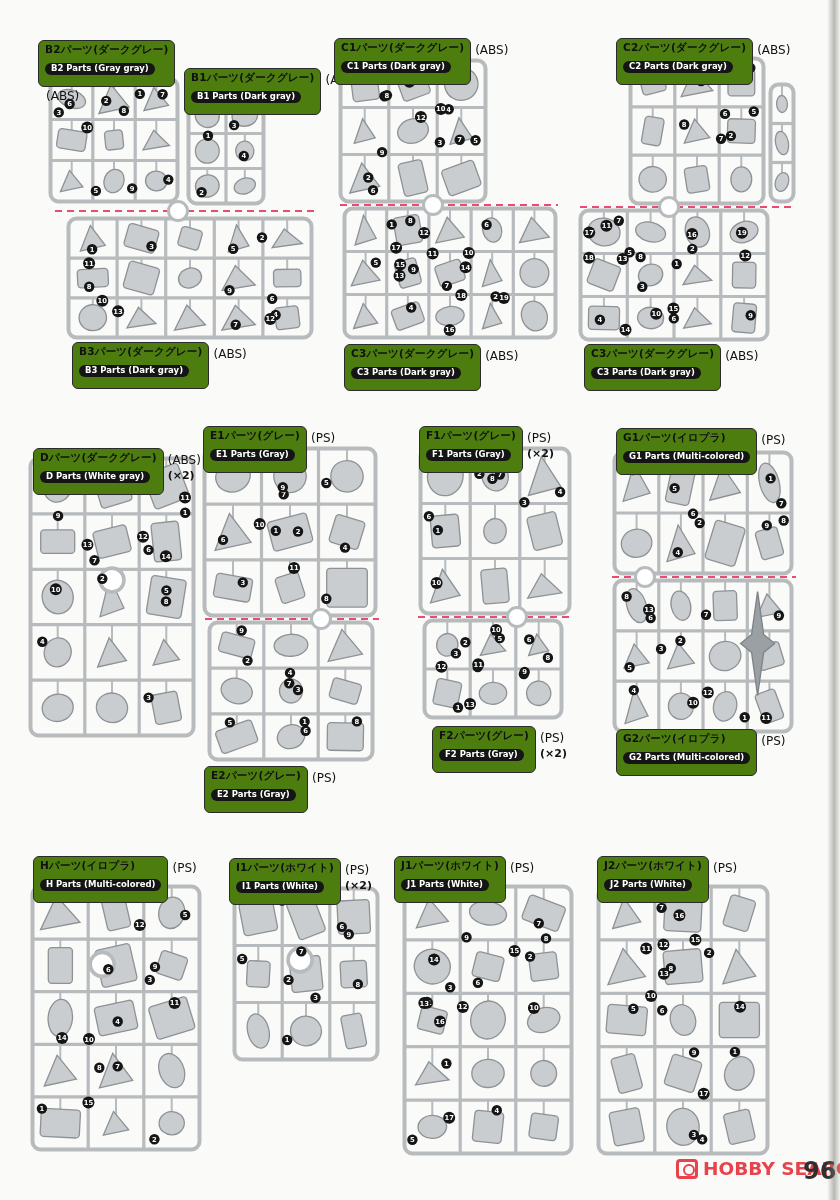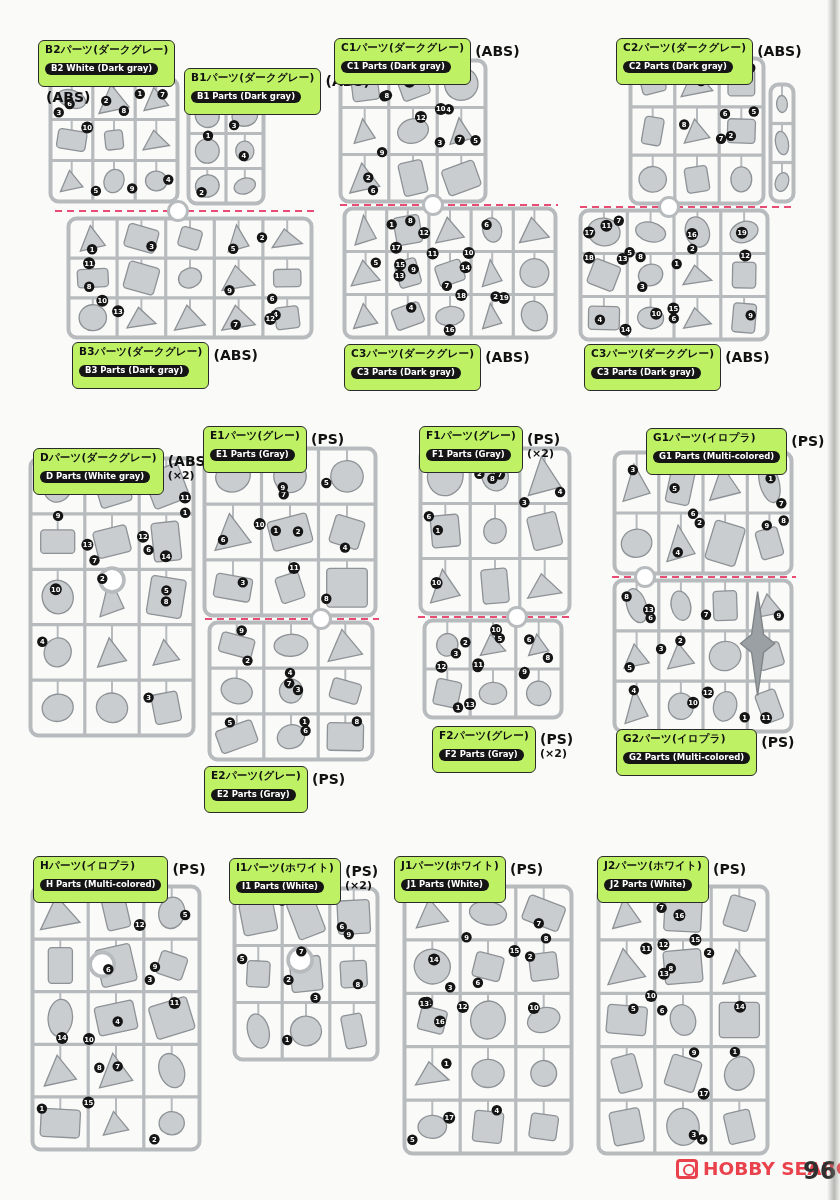--- a/index.html
+++ b/index.html
@@ -1,22 +1,22 @@
 <!DOCTYPE html>
 <html style="--cut: #e84b74; --red: #e8333f;"><head>
 <meta charset="utf-8">
 <style>
   *{margin:0;padding:0;box-sizing:border-box}
   html,body{width:840px;height:1200px}
   body{position:relative;background:#fafaf8;font-family:"DejaVu Sans",sans-serif;overflow:hidden}
   .sec{position:absolute;z-index:4}
-  .lb{display:inline-block;border:1.6px solid #2a2a2a;border-radius:6px;background:#bef264;padding:2px 6px 11px;white-space:nowrap}
+  .lb{display:inline-block;border:1.6px solid #2a2a2a;border-radius:6px;background:#4d7c0f;padding:2px 6px 11px;white-space:nowrap}
   .lb .jp{font-size:10.5px;font-weight:bold;color:#111;letter-spacing:.2px;line-height:1.25}
   .lb .en{display:inline-block;background:#151515;color:#fff;font-size:8.5px;font-weight:bold;border-radius:7px;padding:1px 6px 2px;margin-top:1px;line-height:1.1}
-  .mat{position:absolute;left:100%;top:5px;margin-left:4px;font-size:14px;font-weight:bold;color:#111;white-space:nowrap}
+  .mat{position:absolute;left:100%;top:5px;margin-left:4px;font-size:12px;font-weight:normal;color:#111;white-space:nowrap}
   .mat.below{left:8px;top:100%;margin:2px 0 0}
   .mult{position:absolute;left:100%;top:21px;margin-left:4px;font-size:11px;font-weight:bold;color:#111;white-space:nowrap}
   .runner{position:absolute;z-index:1}
   .cut{position:absolute;z-index:3;height:2.4px;background:repeating-linear-gradient(90deg,var(--cut,#e84b74) 0 7px,transparent 7px 12px)}
   .cut .ring{position:absolute;top:-10px;width:22px;height:22px;border:3.5px solid #b7bbbe;border-radius:50%;background:#fff;display:block}
   .brand{position:absolute;left:676px;top:1158px;display:flex;align-items:center;gap:5px;z-index:5;opacity:.92}
   .brand .cam{width:22px;height:20px;border:3px solid var(--red,#e8333f);border-radius:4px;position:relative}
   .brand .cam::after{content:"";position:absolute;left:4px;top:2.5px;width:8px;height:8px;border:2.5px solid var(--red,#e8333f);border-radius:50%}
   .brand .bt{font-size:18.5px;font-weight:800;color:var(--red,#e8333f);white-space:nowrap}
   .pagenum{position:absolute;left:803px;top:1157px;font-size:24px;font-weight:bold;color:#2f2f2f;z-index:6}
@@ -1036,21 +1036,21 @@
 <div class="cut" style="left:418px;top:616px;width:156px">
     <span class="ring" style="left:88px"></span>
   </div>
 <div class="cut" style="left:612px;top:576px;width:184px">
     <span class="ring" style="left:22px"></span>
   </div>
 
 <div class="sec" style="left:38px;top:40px">
   <div class="lb">
     <div class="jp">B2パーツ(ダークグレー)</div>
-    <div class="en">B2 White (Dark gray)</div>
+    <div class="en">B2 Parts (Gray gray)</div>
   </div>
   <span class="mat below">(ABS)</span>
 </div>
 
 <div class="sec" style="left:184px;top:68px">
   <div class="lb">
     <div class="jp">B1パーツ(ダークグレー)</div>
     <div class="en">B1 Parts (Dark gray)</div>
   </div>
   <span class="mat">(ABS)</span>
@@ -1115,21 +1115,21 @@
 
 <div class="sec" style="left:419px;top:426px">
   <div class="lb">
     <div class="jp">F1パーツ(グレー)</div>
     <div class="en">F1 Parts (Gray)</div>
   </div>
   <span class="mat">(PS)</span>
   <span class="mult">(×2)</span>
 </div>
 
-<div class="sec" style="left:646px;top:428px">
+<div class="sec" style="left:616px;top:428px">
   <div class="lb">
     <div class="jp">G1パーツ(イロプラ)</div>
     <div class="en">G1 Parts (Multi-colored)</div>
   </div>
   <span class="mat">(PS)</span>
 </div>
 
 <div class="sec" style="left:204px;top:766px">
   <div class="lb">
     <div class="jp">E2パーツ(グレー)</div>

